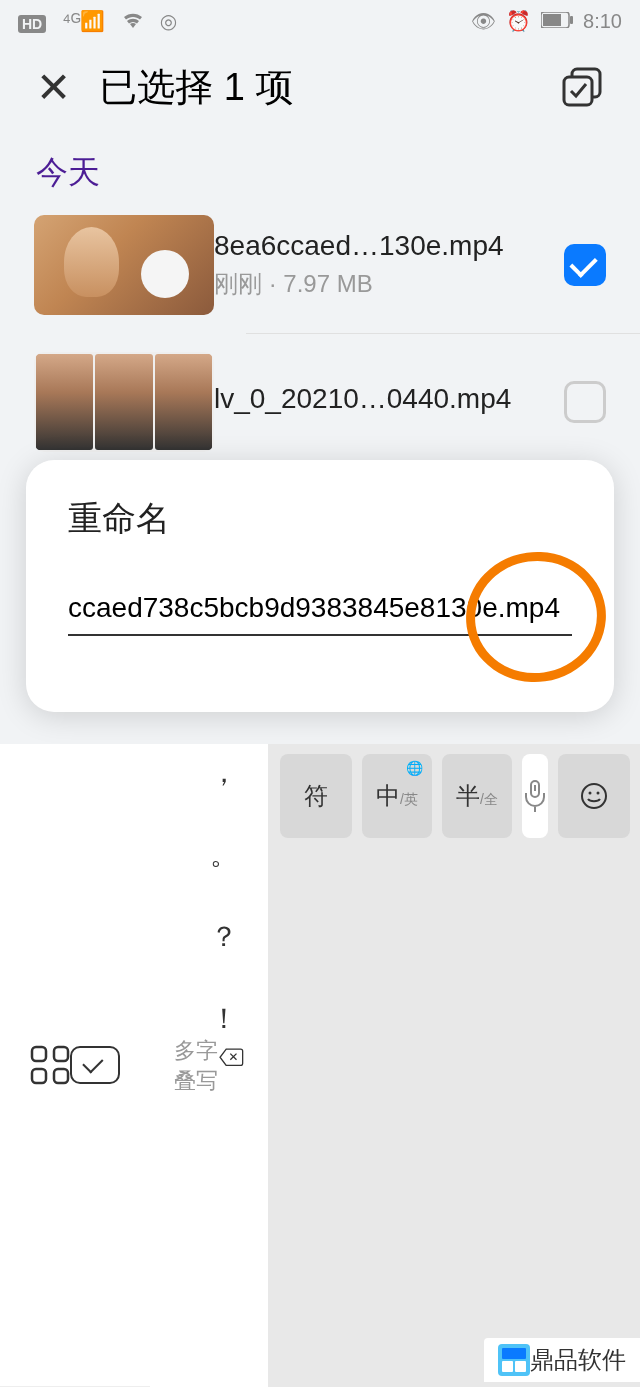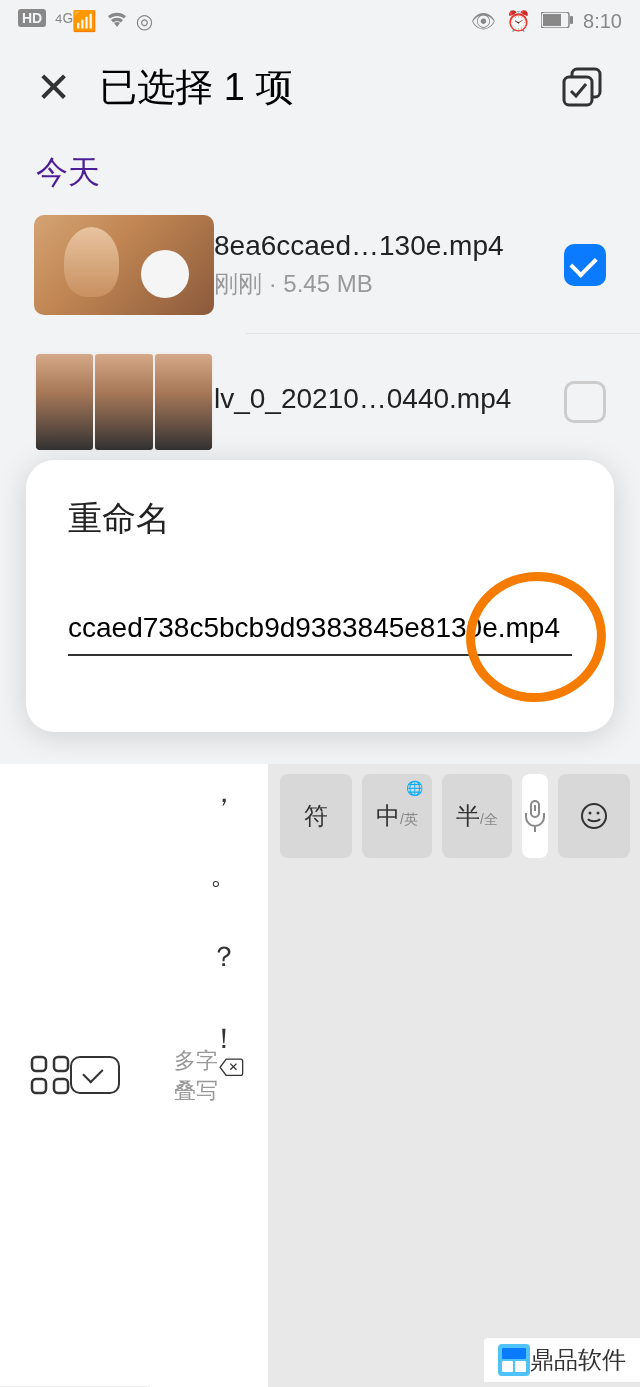--- a/index.html
+++ b/index.html
@@ -1,18 +1,18 @@
 <!DOCTYPE html>
 <html><head>
 <meta charset="utf-8">
 <style>
 *{margin:0;padding:0;box-sizing:border-box;font-family:-apple-system,"Helvetica Neue",Arial,sans-serif}
 body{width:640px;height:1387px;background:#f1f3f5;position:relative;overflow:hidden}
 .status-bar{height:42px;display:flex;justify-content:space-between;align-items:center;padding:0 18px;font-size:20px;color:#888}
-.status-left{display:flex;gap:8px;align-items:flex-start}
+.status-left{display:flex;gap:16px;align-items:flex-end}
 .status-right{display:flex;gap:10px;align-items:center}
 .hd-badge{background:#888;color:#f1f3f5;font-size:14px;font-weight:bold;padding:1px 4px;border-radius:3px}
 .header{display:flex;align-items:center;padding:20px 36px;gap:28px}
 .close-x{font-size:42px;color:#333;font-weight:300}
 .header-title{font-size:38px;color:#000000}
 .select-all{margin-left:auto;width:42px;height:42px;position:relative}
 .select-all svg{width:100%;height:100%}
 .section-label{font-size:32px;color:#4c1d95;padding:18px 36px 10px}
 .file-row{display:flex;align-items:center;padding:10px 34px;}
 .thumb{width:180px;height:100px;border-radius:10px;flex-shrink:0;position:relative;overflow:hidden}
@@ -24,21 +24,21 @@
 .file-info{flex:1}
 .file-name{font-size:28px;color:#222;margin-bottom:6px}
 .file-meta{font-size:24px;color:#999}
 .checkbox{width:42px;height:42px;border-radius:10px;flex-shrink:0}
 .checkbox.checked{background:#0a7aff;display:flex;align-items:center;justify-content:center}
 .checkbox.checked::after{content:"";width:20px;height:12px;border-left:4px solid #fff;border-bottom:4px solid #fff;transform:rotate(-45deg) translateY(-2px)}
 .checkbox.unchecked{border:3px solid #ccc}
 .divider{height:1px;background:#e0e0e0;margin:8px 0 8px 246px}
 .overlay{position:absolute;left:0;right:0;top:460px;bottom:0;display:flex;flex-direction:column}
 .dialog{background:#fff;margin:0 26px;border-radius:28px;padding:36px 42px 20px;box-shadow:0 4px 30px rgba(0,0,0,.15)}
-.dialog-title{font-size:34px;color:#222;margin-bottom:60px;font-weight:500}
+.dialog-title{font-size:34px;color:#222;margin-bottom:40px;font-weight:500}
 .input-wrap{position:relative;margin-bottom:56px}
 .rename-input{width:100%;border:none;border-bottom:2px solid #333;font-size:28px;padding:10px 0;background:transparent;outline:none}
 .rename-input::selection{background:#b3d4ff}
 .circle-annotation{position:absolute;right:-34px;top:-30px;width:140px;height:130px;border:9px solid #f57c00;border-radius:50%;transform:rotate(-8deg);pointer-events:none}
 .dialog-buttons{display:flex;border-top:0}
 .dialog-btn{flex:1;text-align:center;font-size:30px;color:#0a7aff;padding:20px 0;position:relative}
 .dialog-btn:first-child::after{content:"";position:absolute;right:0;top:14px;bottom:14px;width:1px;background:#ddd}
 .keyboard{background:#fff;margin-top:32px;flex:1;display:flex;flex-direction:row}
 .kb-top{display:flex;align-items:center;justify-content:space-between;padding:20px 30px;border-bottom:1px solid #eee}
 .grid-icon{width:40px;height:40px}
@@ -100,21 +100,21 @@
       </svg>
   </span>
 </div>
 
 <div class="section-label">今天</div>
 
 <div class="file-row">
   <div class="thumb thumb1"></div>
   <div class="file-info">
     <div class="file-name">8ea6ccaed…130e.mp4</div>
-    <div class="file-meta">刚刚 · 5.45 MB</div>
+    <div class="file-meta">刚刚 · 7.97 MB</div>
   </div>
   <div class="checkbox checked"></div>
 </div>
 <div class="divider"></div>
 <div class="file-row">
   <div class="thumb thumb2">
       <div></div>
       <div></div>
       <div></div>
     </div>

